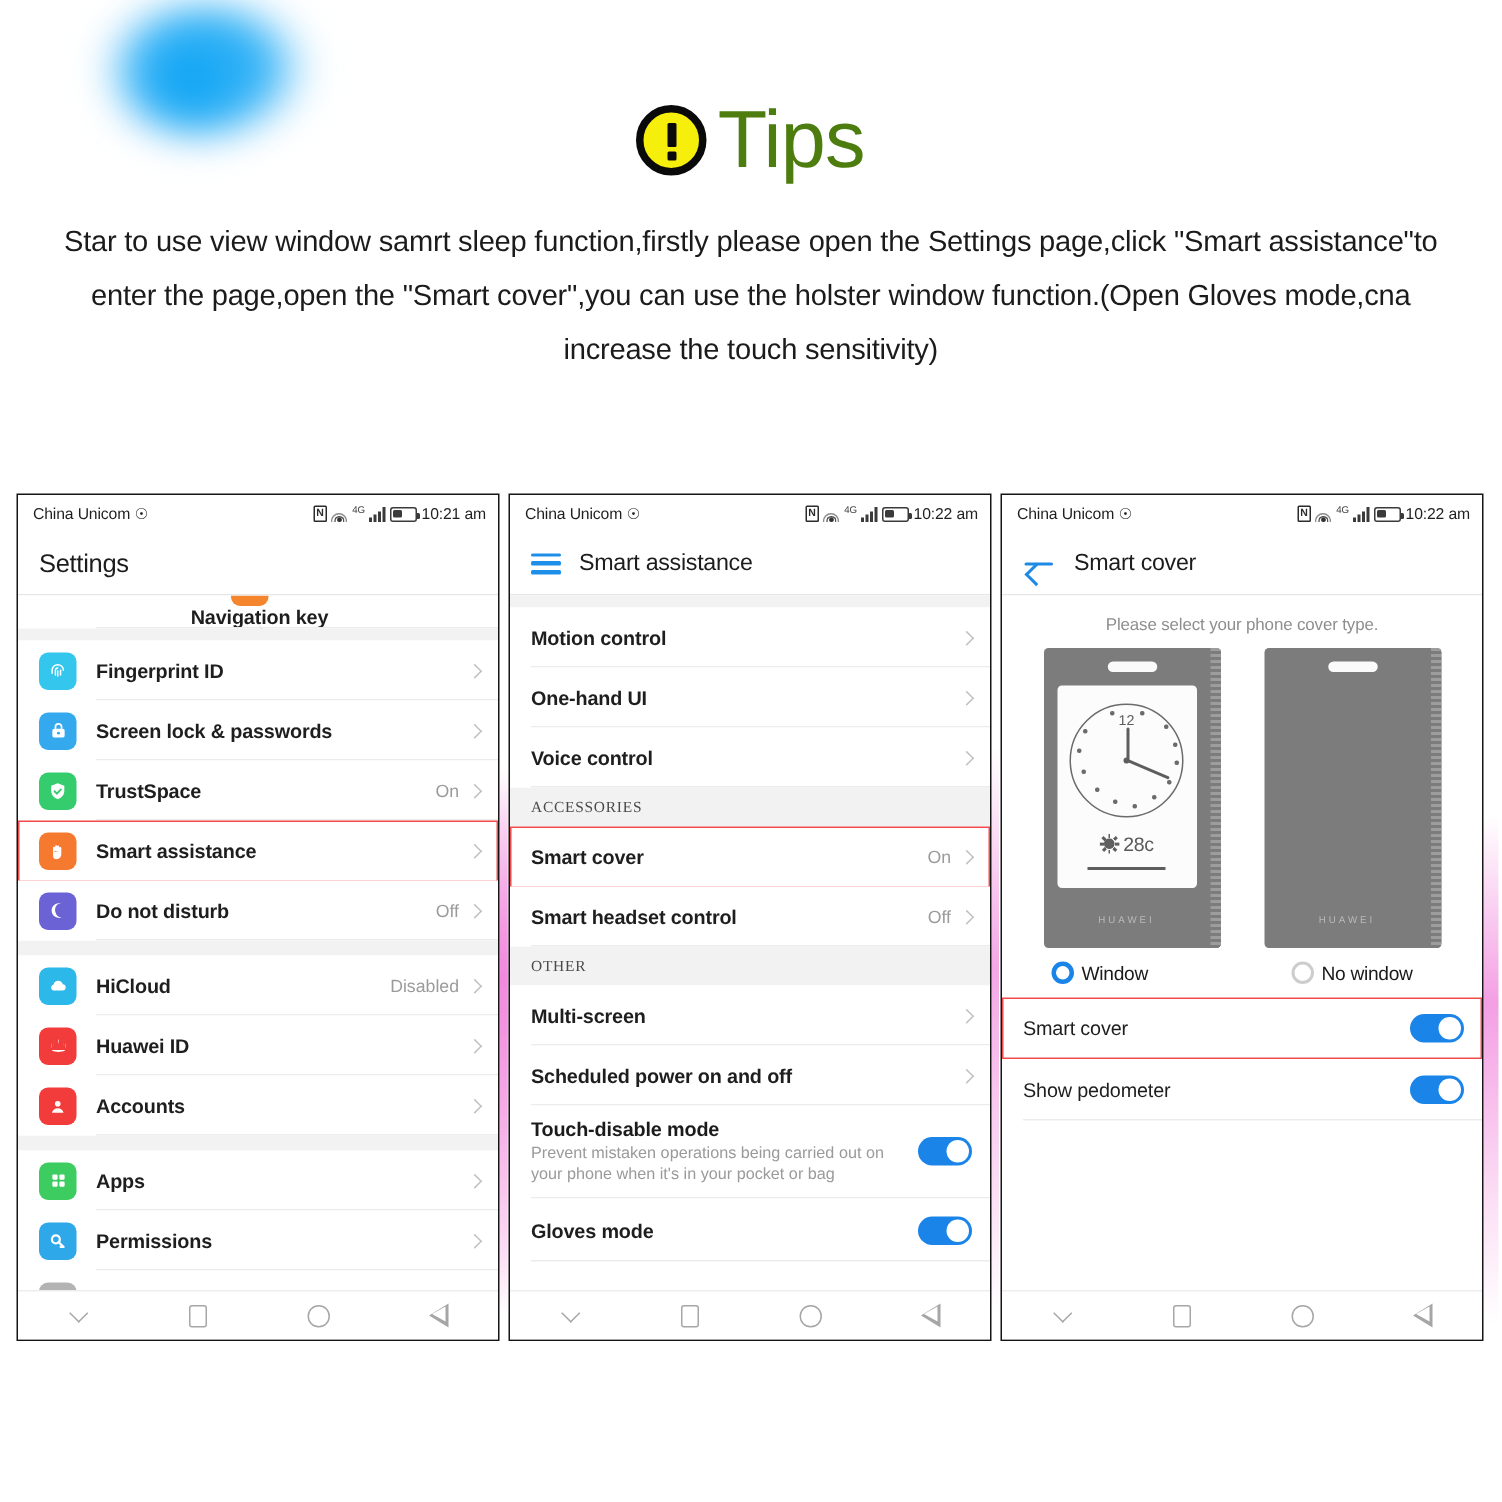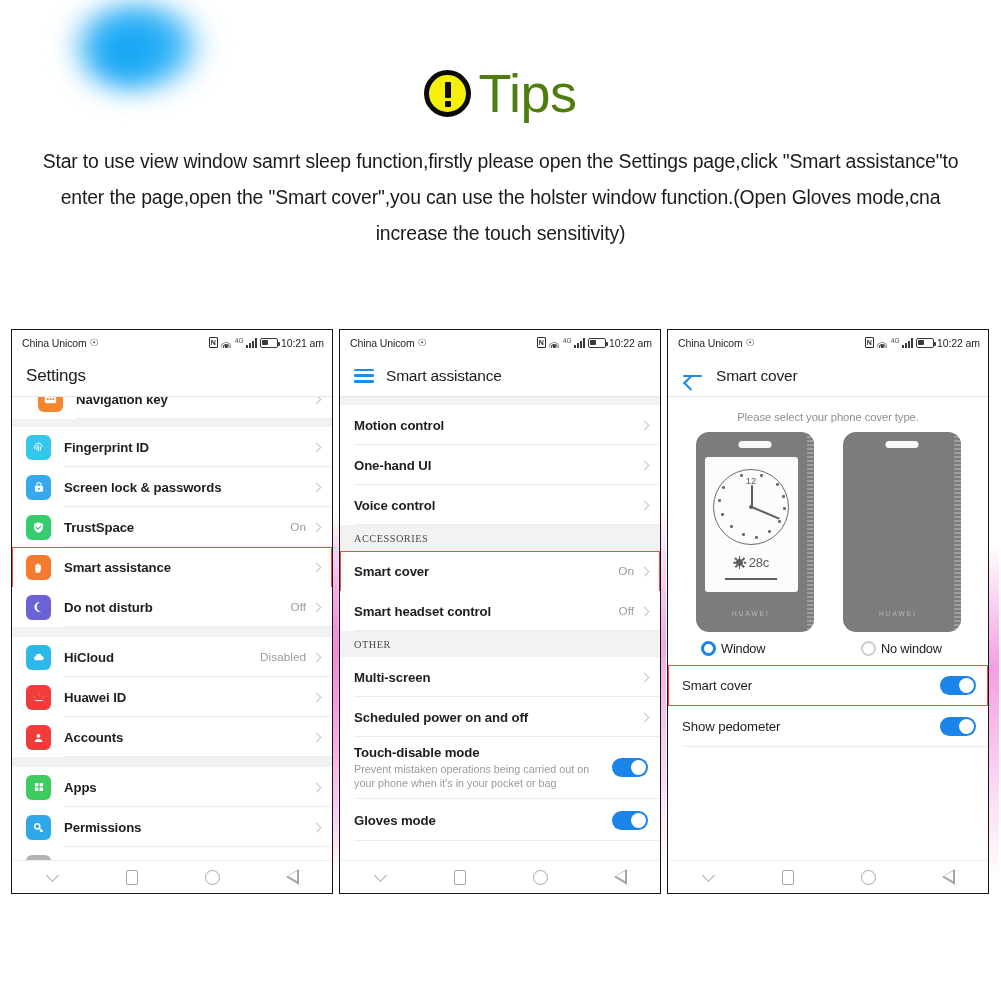--- a/index.html
+++ b/index.html
@@ -170,21 +170,21 @@
   .toggle::after {
     content:""; position: absolute; right: 2px; top: 2px;
     width: 15px; height: 15px; border-radius: 50%; background: #fff;
   }
 
   
   .hl { position: absolute; border: 1.7px solid #f04a4a; left: 0; right: 0; pointer-events: none; }
 
   
   .clip-row { height: 22px; overflow: hidden; position: relative; }
-  .clip-row .row { position: absolute; top: -18px; left:12px; right:0; }
+  .clip-row .row { position: absolute; top: -18px; left:0; right:0;flex-direction:column; }
 
   
   .navbar {
     flex: none; height: 33px; display: flex; align-items: center;
     justify-content: space-around; background: #fff; border-top: 1px solid #ededed;
   }
   .nv { width: 40px; height: 24px; display:flex; align-items:center; justify-content:center; }
   .nv-chev { width: 9px; height: 9px; border-right: 1.7px solid #a6a6a6; border-bottom: 1.7px solid #a6a6a6; transform: rotate(45deg); margin-top:-4px; }
   .nv-sq { width: 12px; height: 15px; border: 1.6px solid #a6a6a6; border-radius: 2px; }
   .nv-ci { width: 15px; height: 15px; border: 1.6px solid #a6a6a6; border-radius: 50%; }
@@ -195,21 +195,21 @@
   .nv-tri::after {
     content:""; position:absolute; left:2.4px; top:-5.6px;
     border-top: 5.6px solid transparent; border-bottom: 5.6px solid transparent;
     border-right: 9px solid #fff;
   }
 
   
   .hint { font-size: 11.3px; color: #8e8e8e; text-align: center; padding: 14px 0 9px; letter-spacing:-0.1px; }
   .covers { display: flex; justify-content: center; gap: 29px; padding: 0 0 2px; }
   .cover {
-    width: 118px; height: 200px; background: #7c7c7c; border-radius: 13px;
+    width: 118px; height: 200px; background: #7c7c7c; border-radius: 3px;
     position: relative; overflow: hidden;
   }
   .cover .spine {
     position: absolute; right: 0; top: 0; bottom: 0; width: 7px;
     background: repeating-linear-gradient(to bottom, #9d9d9d 0 2px, #7c7c7c 2px 4px);
   }
   .cover .notch {
     position: absolute; left: 50%; transform: translateX(-50%); top: 9px;
     width: 33px; height: 7px; background: #fafafa; border-radius: 4px;
   }

